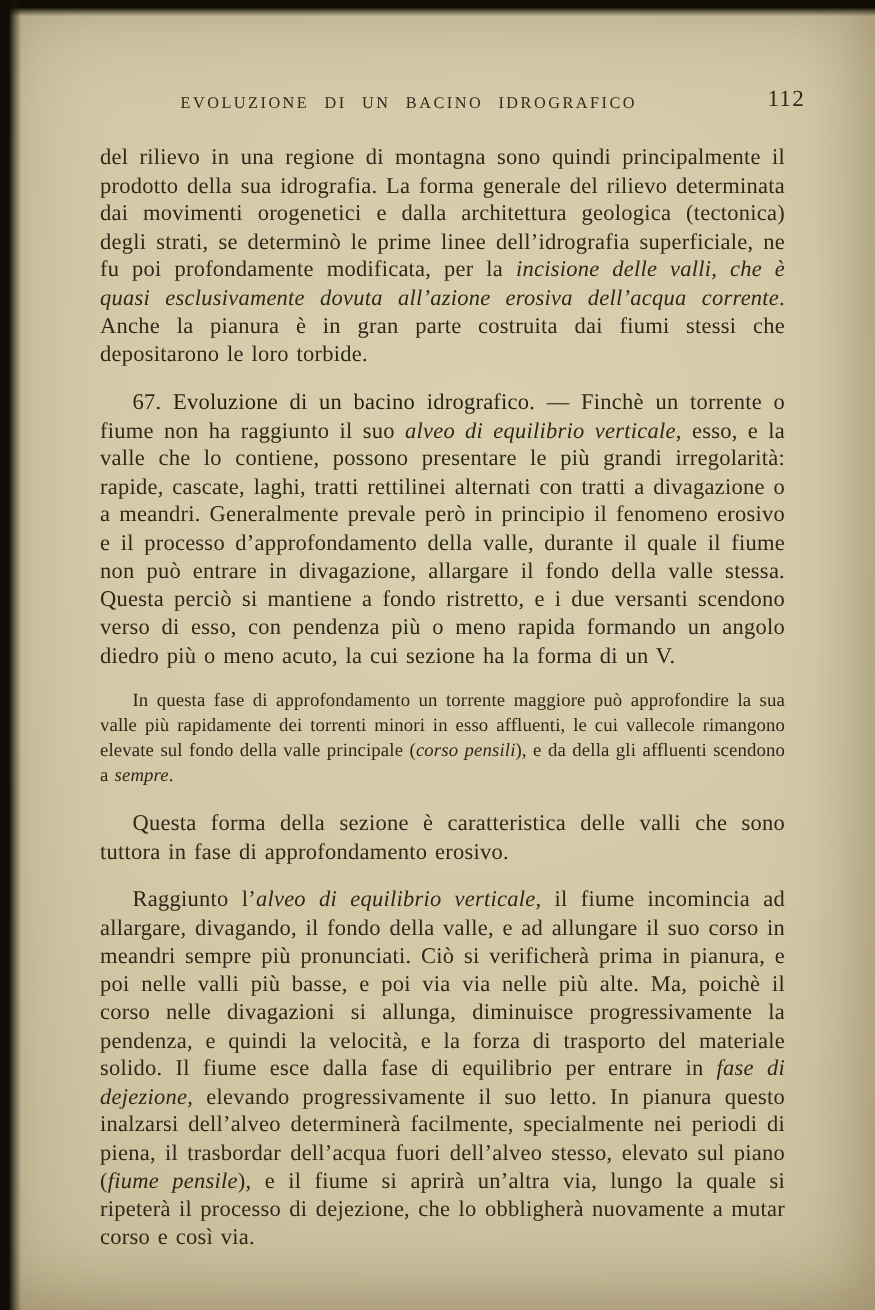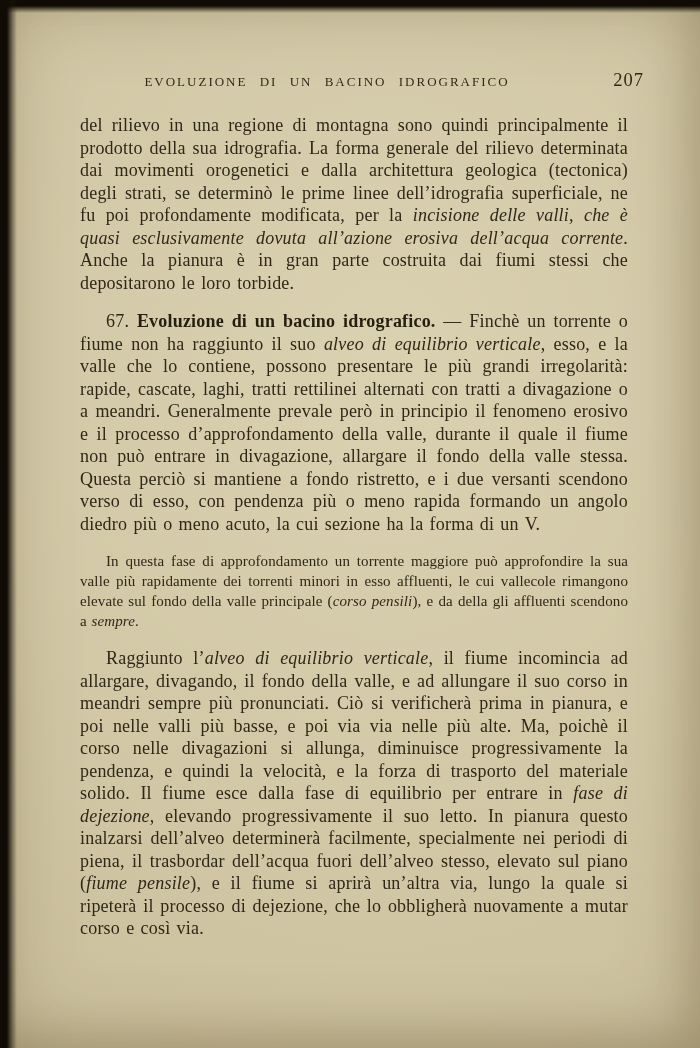--- a/index.html
+++ b/index.html
@@ -91,36 +91,37 @@
   .para.indent { text-indent: 26px; }
   .para.space-before { margin-top: 10px; }
   .para-small {
     font-size: 15px;
     line-height: 20px;
     margin-top: 9px;
     margin-bottom: 10px;
     letter-spacing: 0.1px;
     word-spacing: 1px;
   }
-  .para strong { font-weight: 700; color: #261e10; }
+  .para strong { font-weight: 400; color: #261e10; }
   .para em { font-style: italic; }
 </style>
 </head>
 <body>
 
 <div class="scan">
   <div class="edge-top"></div>
   <div class="edge-left"></div>
 
   <div class="page-inner">
     <div class="header">
       <span class="running-title">EVOLUZIONE DI UN BACINO IDROGRAFICO</span>
-      <span class="page-number">207</span>
+      <span class="page-number">112</span>
     </div>
 
     <div class="body-text">
         <p class="para para-body"><span>del rilievo in una regione di montagna sono quindi principalmente il prodotto della sua idrografia. La forma generale del rilievo determinata dai movimenti orogenetici e dalla architettura geologica (tectonica) degli strati, se determinò le prime linee dell’idrografia superficiale, ne fu poi profondamente modificata, per la </span><em>incisione delle valli, che è quasi esclusivamente dovuta all’azione erosiva dell’acqua corrente</em><span>. Anche la pianura è in gran parte costruita dai fiumi stessi che depositarono le loro torbide.</span></p>
         <p class="para para-body indent space-before"><span>67. </span><strong>Evoluzione di un bacino idrografico.</strong><span> — Finchè un torrente o fiume non ha raggiunto il suo </span><em>alveo di equilibrio verticale</em><span>, esso, e la valle che lo contiene, possono presentare le più grandi irregolarità: rapide, cascate, laghi, tratti rettilinei alternati con tratti a divagazione o a meandri. Generalmente prevale però in principio il fenomeno erosivo e il processo d’approfondamento della valle, durante il quale il fiume non può entrare in divagazione, allargare il fondo della valle stessa. Questa perciò si mantiene a fondo ristretto, e i due versanti scendono verso di esso, con pendenza più o meno rapida formando un angolo diedro più o meno acuto, la cui sezione ha la forma di un V.</span></p>
         <p class="para para-small indent"><span>In questa fase di approfondamento un torrente maggiore può approfondire la sua valle più rapidamente dei torrenti minori in esso affluenti, le cui vallecole rimangono elevate sul fondo della valle principale (</span><em>corso pensili</em><span>), e da della gli affluenti scendono a </span><em>sempre</em><span>.</span></p>
+        <p class="para para-body indent"><span>Questa forma della sezione è caratteristica delle valli che sono tuttora in fase di approfondamento erosivo.</span></p>
         <p class="para para-body indent"><span>Raggiunto l’</span><em>alveo di equilibrio verticale</em><span>, il fiume incomincia ad allargare, divagando, il fondo della valle, e ad allungare il suo corso in meandri sempre più pronunciati. Ciò si verificherà prima in pianura, e poi nelle valli più basse, e poi via via nelle più alte. Ma, poichè il corso nelle divagazioni si allunga, diminuisce progressivamente la pendenza, e quindi la velocità, e la forza di trasporto del materiale solido. Il fiume esce dalla fase di equilibrio per entrare in </span><em>fase di dejezione</em><span>, elevando progressivamente il suo letto. In pianura questo inalzarsi dell’alveo determinerà facilmente, specialmente nei periodi di piena, il trasbordar dell’acqua fuori dell’alveo stesso, elevato sul piano (</span><em>fiume pensile</em><span>), e il fiume si aprirà un’altra via, lungo la quale si ripeterà il processo di dejezione, che lo obbligherà nuovamente a mutar corso e così via.</span></p>
       </div>
   </div>
 </div>
 
 </body></html>

